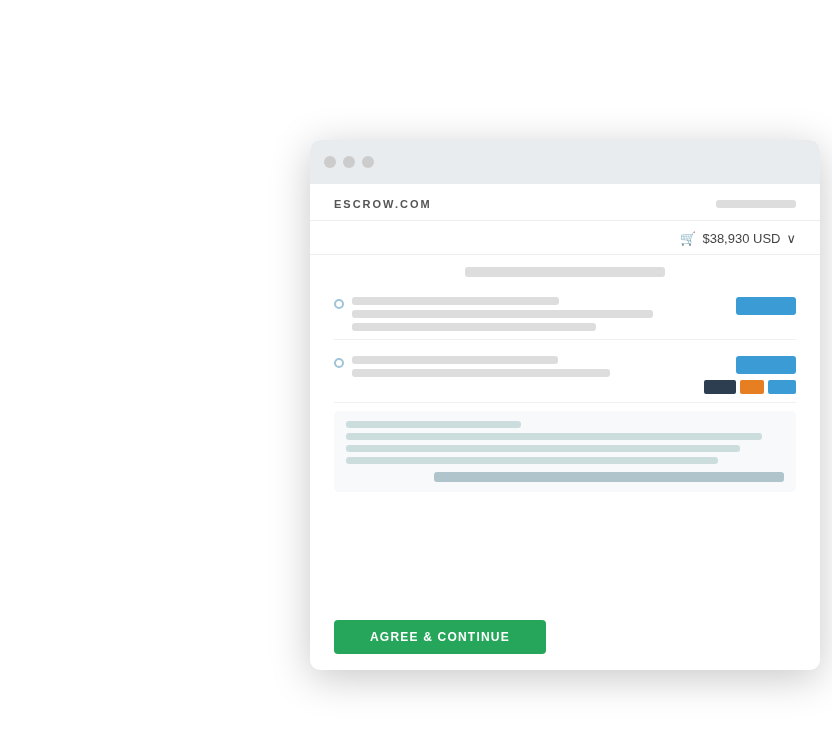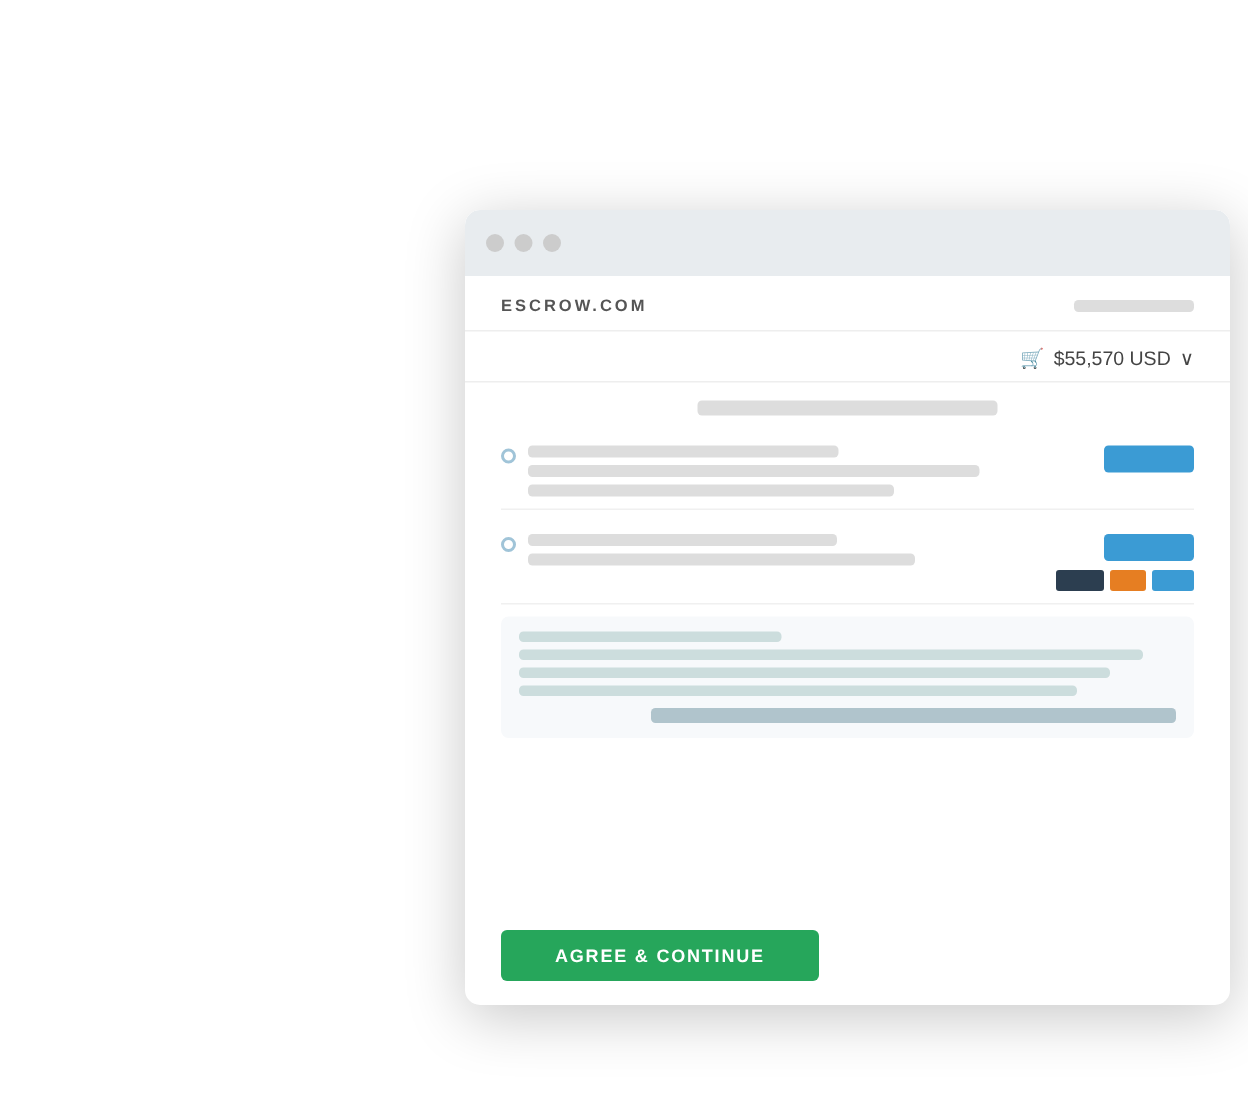--- a/index.html
+++ b/index.html
@@ -267,21 +267,21 @@
   <div class="browser-content">
 
     <div class="escrow-header">
       <span class="escrow-logo">ESCROW.COM</span>
       <div class="escrow-nav-placeholder"></div>
     </div>
 
     <div class="cart-area">
       <div class="cart-icon-area">
         <span>🛒</span>
-        <span>$55,570 USD</span>
+        <span>$38,930 USD</span>
         <span>∨</span>
       </div>
     </div>
 
     <div class="escrow-main">
 
       <div class="title-placeholder"></div>
 
       <div class="section-row">
         <div class="section-dot"></div>

